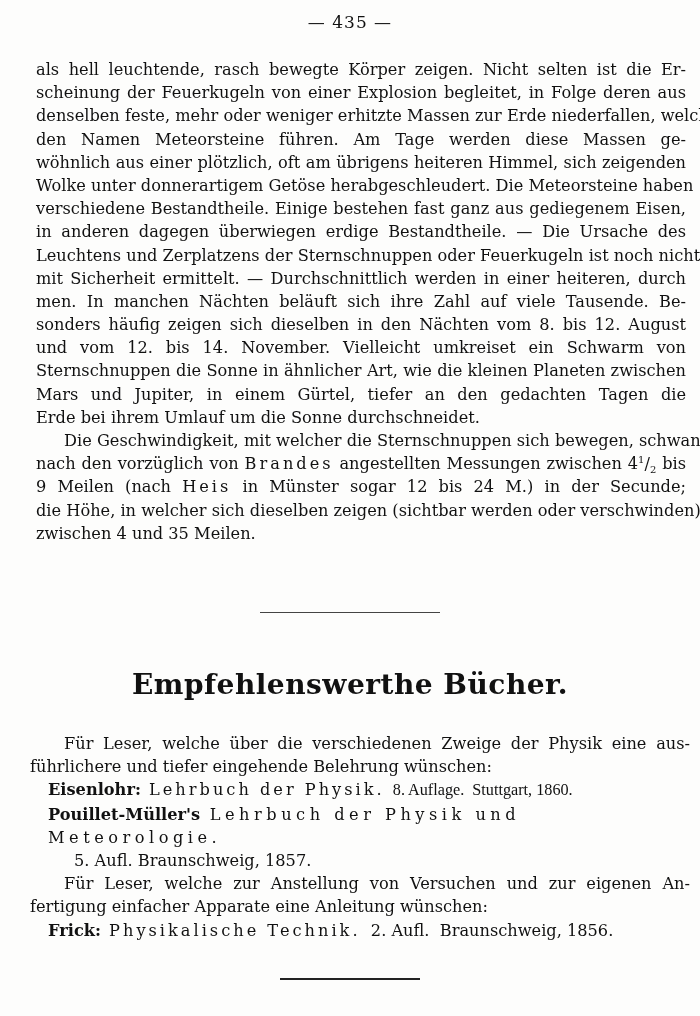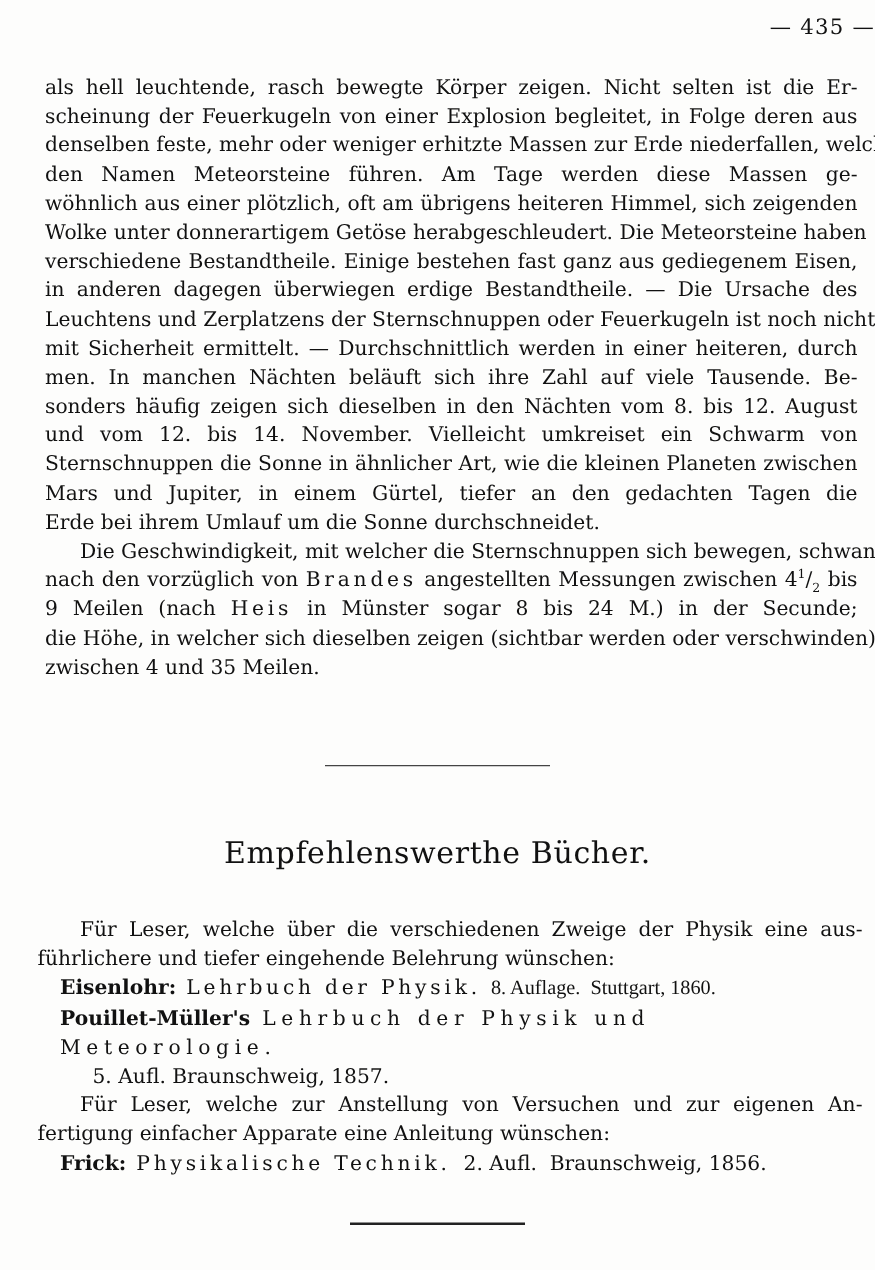--- a/index.html
+++ b/index.html
@@ -1,24 +1,24 @@
 <!DOCTYPE html>
 <html><head>
 <meta charset="utf-8">
 <style>
   html, body { margin:0; padding:0; }
   body { width:700px; height:1016px; background:#fdfdfc; color:#111; font-family:"DejaVu Serif", serif; position:relative; overflow:hidden; }
-  .page-number { position:absolute; top:12px; left:0; width:700px; text-align:right; font-size:17px; letter-spacing:1px; }
+  .page-number { position:absolute; top:12px; left:0; width:700px; text-align:center; font-size:17px; letter-spacing:1px; }
   .body-text { position:absolute; left:36px; width:650px; font-size:16.2px; line-height:23.2px; text-align:justify; }
   .line { display:block; white-space:nowrap; text-align:justify; text-align-last:justify; height:23.2px; }
   .line.last { text-align-last:left; }
   .indent { padding-left:28px; }
   .spaced { letter-spacing:3px; }
   .rule1 { position:absolute; top:612px; left:260px; width:180px; height:1px; background:#444; }
-  .heading { position:absolute; top:668px; left:0; width:700px; text-align:center; font-size:24px; font-weight:normal; letter-spacing:0.5px; }
+  .heading { position:absolute; top:668px; left:0; width:700px; text-align:center; font-size:28px; font-weight:bold; letter-spacing:0.5px; }
   .books { position:absolute; left:30px; width:660px; top:707px; font-size:16.2px; line-height:23.2px; }
   .bold { font-weight:bold; }
   .rule2 { position:absolute; top:978px; left:280px; width:140px; height:2px; background:#222; }
   sup, sub { font-size:10px; line-height:0; }
 </style>
 </head>
 <body>
 
 <div class="page-number">— 435 —</div>
 
@@ -35,21 +35,21 @@
   <span class="line">mit Sicherheit ermittelt. — Durchschnittlich werden in einer heiteren, durch</span>
   <span class="line">men.  In manchen Nächten beläuft sich ihre Zahl auf viele Tausende.  Be-</span>
   <span class="line">sonders häufig zeigen sich dieselben in den Nächten vom 8. bis 12. August</span>
   <span class="line">und vom 12. bis 14. November.  Vielleicht umkreiset ein Schwarm von</span>
   <span class="line">Sternschnuppen die Sonne in ähnlicher Art, wie die kleinen Planeten zwischen</span>
   <span class="line">Mars und Jupiter, in einem Gürtel, tiefer an den gedachten Tagen die</span>
   <span class="line last">Erde bei ihrem Umlauf um die Sonne durchschneidet.</span>
 
   <span class="line indent">Die Geschwindigkeit, mit welcher die Sternschnuppen sich bewegen, schwankt</span>
   <span class="line"><span>nach den vorzüglich von </span><span class="spaced">Brandes</span><span> angestellten Messungen zwischen 4</span><sup>1</sup>/<sub>2</sub><span> bis</span></span>
-  <span class="line"><span>9 Meilen (nach </span><span class="spaced">Heis</span><span> in Münster sogar 8 bis 24 M.) in der Secunde;</span></span>
+  <span class="line"><span>9 Meilen (nach </span><span class="spaced">Heis</span><span> in Münster sogar 12 bis 24 M.) in der Secunde;</span></span>
   <span class="line">die Höhe, in welcher sich dieselben zeigen (sichtbar werden oder verschwinden),</span>
   <span class="line last">zwischen 4 und 35 Meilen.</span>
 </div>
 
 <div class="rule1"></div>
 
 <div class="heading">Empfehlenswerthe Bücher.</div>
 
 <div class="books">
   <span class="line indent" style="padding-left:34px;margin-top:25px;">Für Leser, welche über die verschiedenen Zweige der Physik eine aus-</span>

